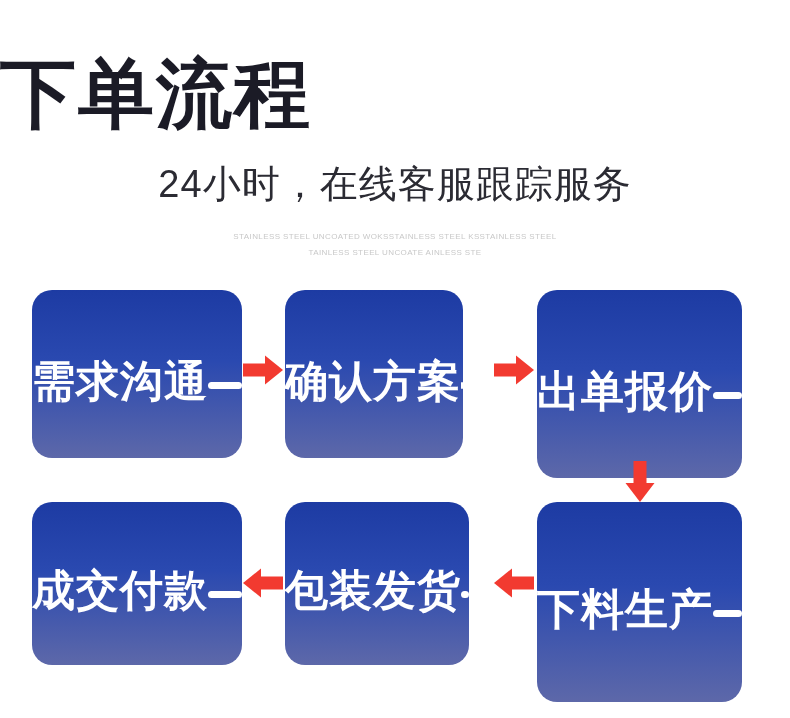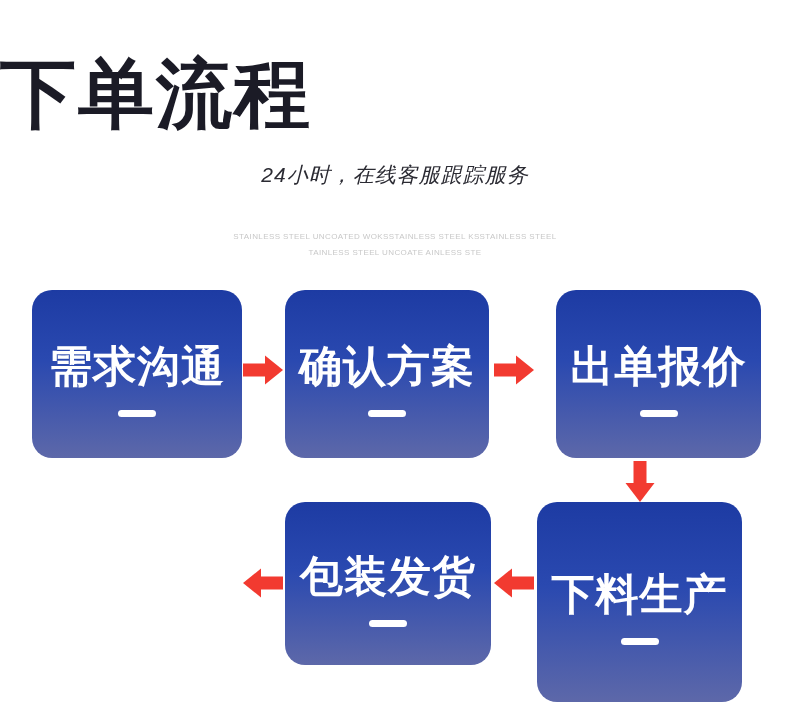--- a/index.html
+++ b/index.html
@@ -13,65 +13,64 @@
   .title{
     position:absolute;left:0;top:52px;width:790px;
     font-size:76px;line-height:1.1;
     font-weight:900;
     color:#1b1b26;
     letter-spacing:2px;
   }
   .subtitle{
     position:absolute;left:0;top:162px;width:790px;
     text-align:center;
-    font-size:21px;line-height:1.2;
+    font-size:38px;line-height:1.2;
     font-weight:400;
     color:#2b2b33;
     letter-spacing:1px;
-    font-style:italic;
   }
   .wm{
     position:absolute;left:0;width:790px;
     text-align:center;
     font-size:8px;line-height:1;
     color:#c8c8c8;
     letter-spacing:0.4px;
   }
   .wm1{top:233px;}
   .wm2{top:249px;}
   .step{
     position:absolute;
     border-radius:20px;
     background:linear-gradient(180deg,#1d3ba3 0%,#2a49b0 42%,#5d68a9 100%);
-    display:flex;flex-direction:column;
+    display:flex;flex-direction:row;
     align-items:center;justify-content:center;
   }
   .step .label{
     color:#ffffff;
     font-size:43px;
     font-weight:900;
     letter-spacing:1px;
     line-height:1;
     margin-top:14px;
     text-align:center;
     white-space:nowrap;
   }
   .step .dash{
     width:38px;height:7px;
     margin-top:22px;
     border-radius:3.5px;
     background:#ffffff;
   }
   
   .b1{left:32px; top:290px;width:210px;height:168px;}
-  .b2{left:285px;top:290px;width:204px;height:168px;}
-  .b3{left:556px;top:290px;width:205px;height:168px;}
+  .b2{left:285px;top:290px;width:178px;height:168px;}
+  .b3{left:537px;top:290px;width:205px;height:188px;}
   
   .b6{left:32px; top:502px;width:210px;height:163px;}
-  .b5{left:285px;top:502px;width:206px;height:163px;}
+  .b5{left:285px;top:502px;width:184px;height:163px;}
   .b4{left:537px;top:502px;width:205px;height:200px;}
   .arrow{position:absolute;display:block;}
   .arrow svg{display:block;width:100%;height:100%;}
   .ar1{left:243px;top:355px;width:40px;height:30px;}
   .ar2{left:494px;top:355px;width:40px;height:30px;}
   .ad {left:625px;top:461px;width:30px;height:41px;}
   .al1{left:494px;top:568px;width:40px;height:30px;}
   .al2{left:243px;top:568px;width:40px;height:30px;}
   .arrow-fill{fill:#f23a30;}
 </style>
@@ -115,20 +114,24 @@
     <div class="dash"></div>
   </div>
 
   <div class="arrow ad">
     <svg viewBox="0 0 30 41" preserveAspectRatio="none">
         <rect class="arrow-fill" x="8.5" y="0" width="13" height="22"></rect>
         <polygon class="arrow-fill" points="0.5,22 29.5,22 15,41"></polygon>
       </svg>
   </div>
 
+  <div class="step b6">
+    <div class="label">成交付款</div>
+    <div class="dash"></div>
+  </div>
 
   <div class="arrow al2">
     <svg viewBox="0 0 40 30" preserveAspectRatio="none">
         <rect class="arrow-fill" x="18" y="8.5" width="22" height="13"></rect>
         <polygon class="arrow-fill" points="18,0.5 0,15 18,29.5"></polygon>
       </svg>
   </div>
 
   <div class="step b5">
     <div class="label">包装发货</div>

